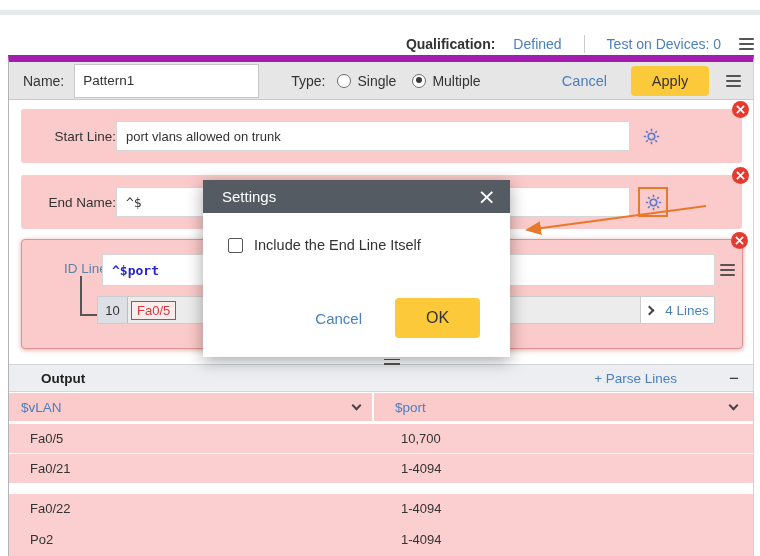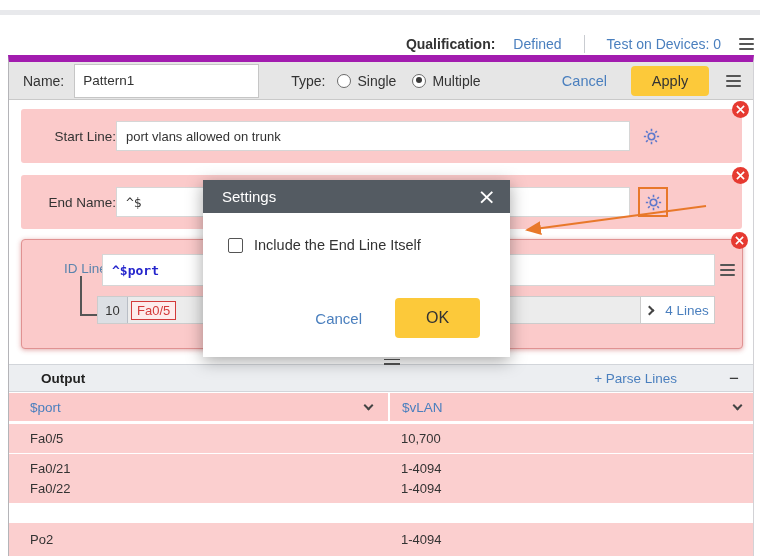--- a/index.html
+++ b/index.html
@@ -209,39 +209,39 @@
         <i></i>
         <i></i>
       </span>
     <div class="outbar">
       <span class="title">Output</span>
       <span class="parse-link">+ Parse Lines</span>
       <span class="minus">−</span>
     </div>
 
     <div class="thead">
+      <div class="hcell c2">
+        <span>$vLAN</span>
+        <span class="chev down" style="margin-right:12px;"></span>
+      </div>
       <div class="hcell c1">
         <span>$port</span>
         <span class="chev down"></span>
       </div>
-      <div class="hcell c2">
-        <span>$vLAN</span>
-        <span class="chev down" style="margin-right:12px;"></span>
-      </div>
     </div>
 
     <div class="trow" style="top:362px;">
       <span class="c1">Fa0/5</span>
       <span class="c2">10,700</span>
     </div>
     <div class="trow" style="top:392px;">
       <span class="c1">Fa0/21</span>
       <span class="c2">1-4094</span>
     </div>
-    <div class="trow" style="top:412px;">
+    <div class="trow" style="top:432px;">
       <span class="c1">Fa0/22</span>
       <span class="c2">1-4094</span>
     </div>
     <div class="trow" style="top:461px; height:33px;">
       <span class="c1">Po2</span>
       <span class="c2">1-4094</span>
     </div>
   </div>
 
   <div class="modal">

